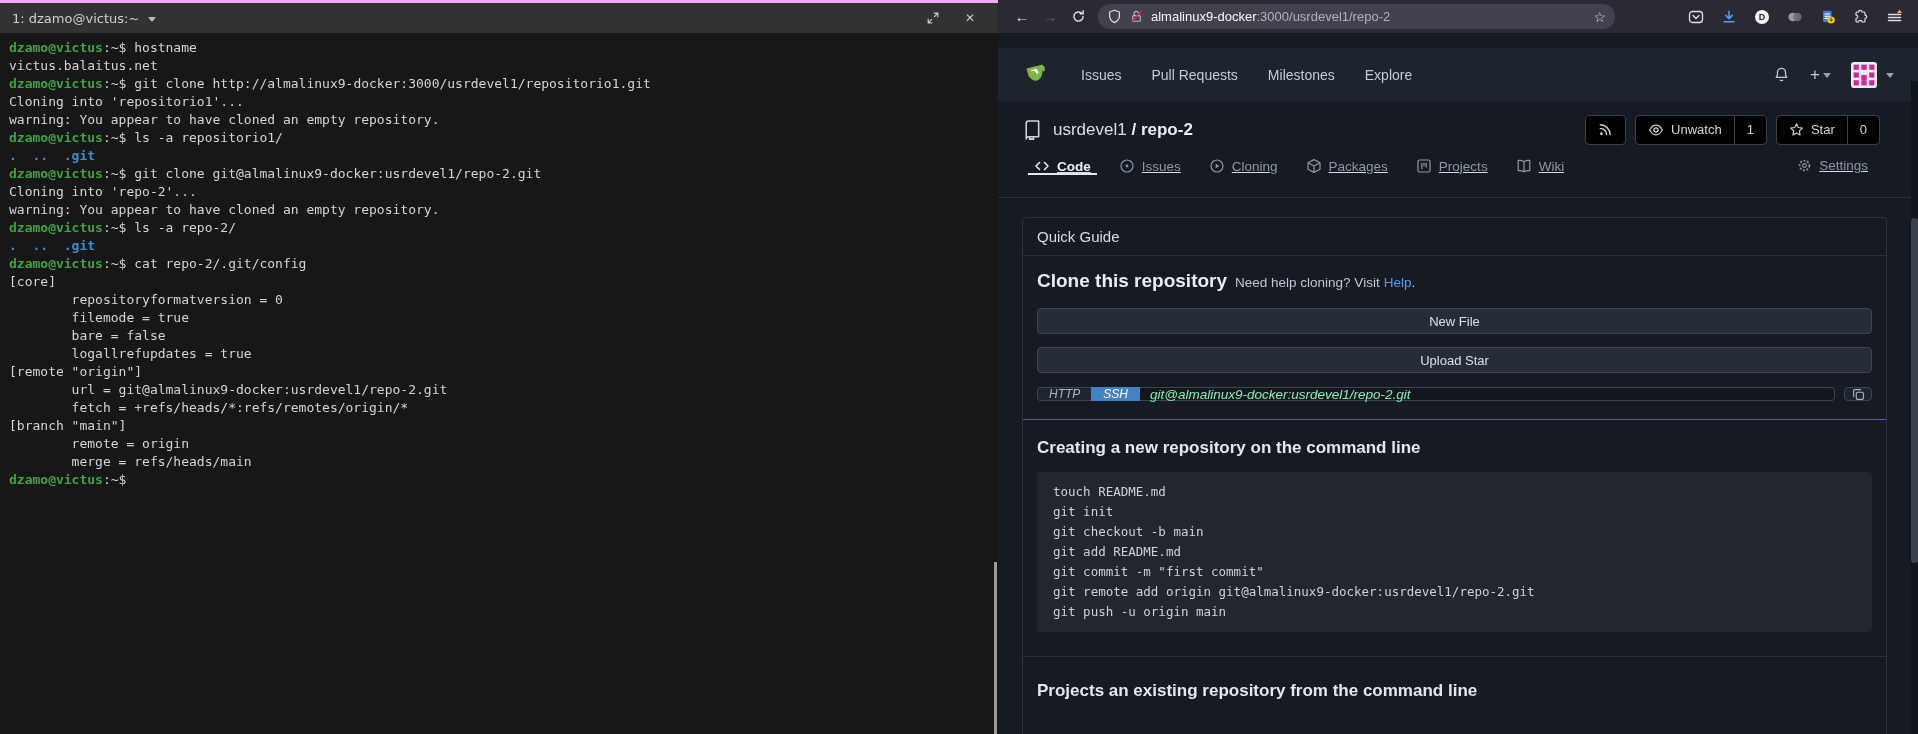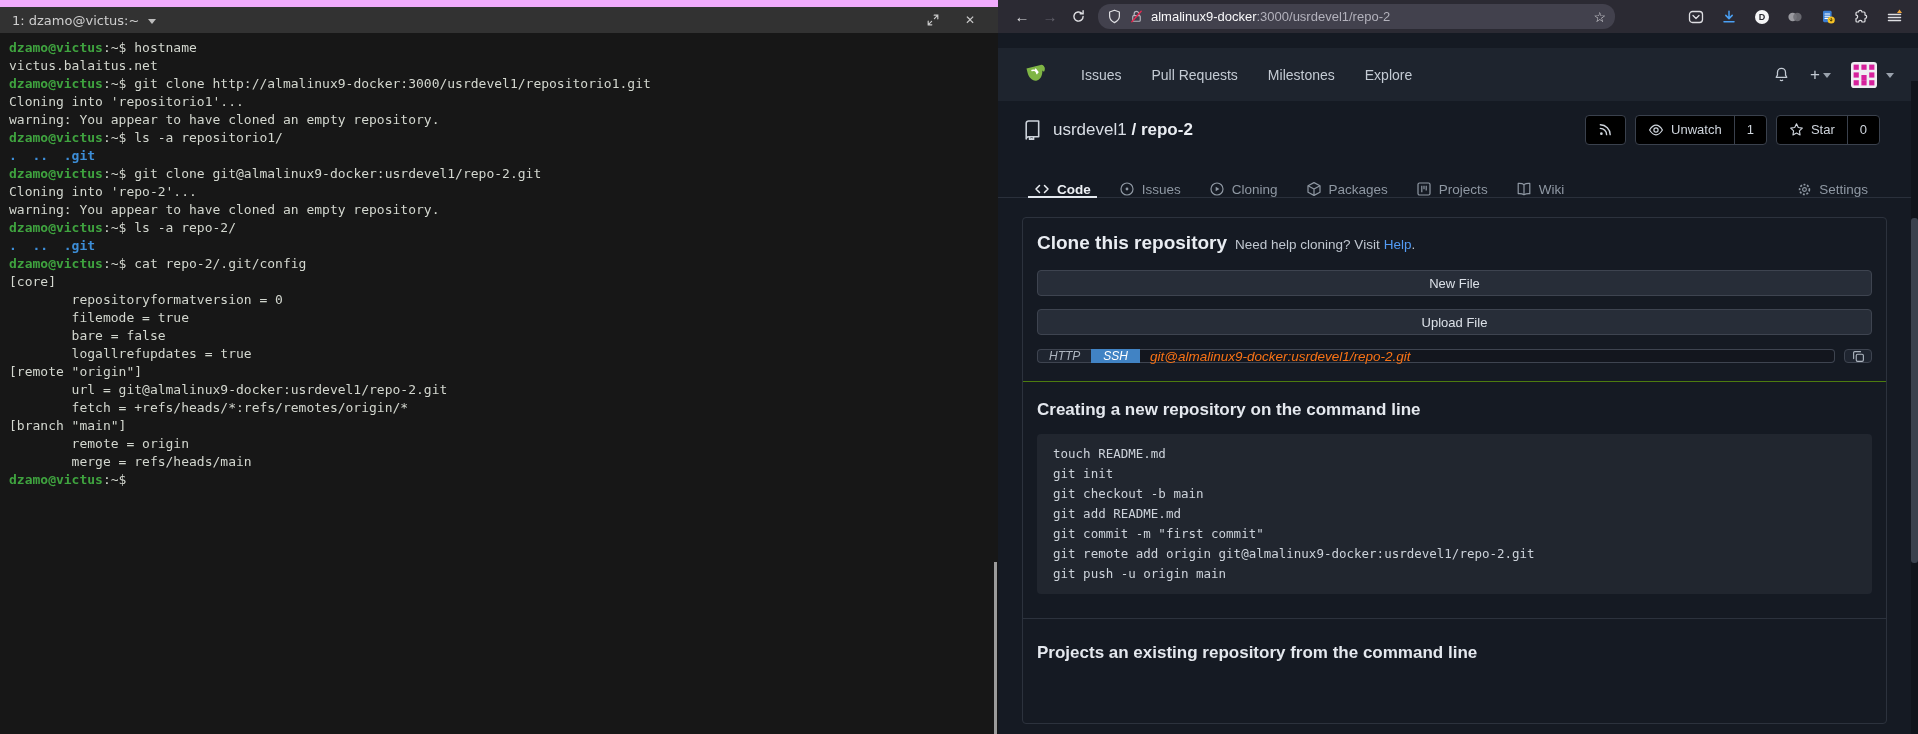--- a/index.html
+++ b/index.html
@@ -1,21 +1,21 @@
 <!DOCTYPE html>
 <html><head>
 <meta charset="utf-8">
 <style>
   * { margin:0; padding:0; box-sizing:border-box; }
   html,body { width:1918px; height:734px; overflow:hidden; background:#101014;
               font-family:"Liberation Sans", sans-serif; }
 
   
   .terminal { position:absolute; left:0; top:0; width:998px; height:734px; background:#171717; }
-  .term-titlebar { position:relative; height:33px; background:#323232; border-top:7px solid #f0abfc;
+  .term-titlebar { position:relative; height:33px; background:#323232; border-top:3px solid #f0abfc;
                    display:flex; align-items:center; padding:0 12px; }
   .term-title { color:#cfcfcf; font-size:13px; font-family:"DejaVu Sans", sans-serif; }
   .caret-down { width:0; height:0; border:4px solid transparent; border-top:5px solid #bdbdbd; margin-left:9px; margin-top:6px; }
   .term-controls { margin-left:auto; display:flex; align-items:center; gap:21px; margin-right:8px; }
   .tc-btn { color:#c9c9c9; font-size:12px; width:16px; height:16px; display:flex; align-items:center; justify-content:center; }
   .term-body { padding:6px 0 0 9px; font-family:"DejaVu Sans Mono", monospace;
                font-size:13px; line-height:18px; white-space:pre; }
   .term-line { height:18px; }
   .sg-f { color:#d3d7cf; }
   .sg-g { color:#3fa33f; font-weight:bold; }
@@ -50,21 +50,21 @@
   .repo-icon { color:#cdd3db; margin-right:10px; display:flex; }
   .repo-title { font-size:17px; color:#d9dee5; white-space:pre; }
   .repo-title .bold { font-weight:bold; color:#eaedf2; }
   .hdr-buttons { margin-left:auto; display:flex; align-items:center; gap:9px; }
   .g-btn { height:30px; background:#000000; border:1px solid #3a414d; border-radius:4px;
            display:flex; align-items:center; color:#cfd5dd; font-size:13px; }
   .g-btn .seg { padding:0 12px; display:flex; align-items:center; gap:7px; height:100%; }
   .g-btn .count { border-left:1px solid #3a414d; padding:0 12px; display:flex; align-items:center; height:100%; }
   .g-btn svg { color:#cfd5dd; }
 
-  .g-tabs { display:flex; align-items:flex-end; height:40px; padding:0 24px; border-bottom:1px solid #2a303b; }
+  .g-tabs { display:flex; align-items:flex-start; height:40px; padding:0 24px; border-bottom:1px solid #2a303b;text-decoration:underline; }
   .g-tab { display:flex; align-items:center; gap:7px; padding:0 12px; margin-right:4px;
            color:#8f98a3; font-size:13.5px; position:relative; }
   .g-tab.active { color:#edf0f4; font-weight:bold; }
   .g-tab.active::after { content:""; position:absolute; left:6px; right:6px; bottom:-1px; height:2px; background:#e3e8ee; }
   .g-tab-settings { margin-left:auto; margin-right:14px; }
 
   .g-content { padding:19px 31px 0 24px; }
   .panel { border:1px solid #2c323d; border-radius:4px; }
   .panel-header { padding:10px 14px; border-bottom:1px solid #2c323d; font-size:15px; color:#d8dde4; }
   .sec1 { padding:14px 14px 18px; }
@@ -73,21 +73,21 @@
   .clone-help { font-size:13.5px; color:#c0c7d0; margin-left:8px; }
   .clone-help-link { color:#539bf5; margin-left:4px; }
   .wide-btn { margin-top:13px; height:26px; width:100%; background:#272d38; border:1px solid #3e4450;
               border-radius:4px; color:#dbe0e7; font-size:13px; display:flex; align-items:center; justify-content:center; }
   .wide-btn.first { margin-top:16px; }
   .clone-row { margin-top:14px; display:flex; height:14px;font-style:italic; }
   .proto-btn { padding:0 11px; font-size:12px; display:flex; align-items:center; border:1px solid #3e4450; }
   .proto-http { background:#1f2530; color:#aeb6c0; border-radius:4px 0 0 4px; border-right:none; }
   .proto-ssh { background:#4183c4; color:#ffffff; border-color:#4183c4; }
   .clone-input { flex:1; background:#13161e; border:1px solid #3e4450; border-left:none;
-                 border-radius:0 4px 4px 0; color:#f97316; font-size:13.5px; padding:0 10px;
+                 border-radius:0 4px 4px 0; color:#86efac; font-size:13.5px; padding:0 10px;
                  display:flex; align-items:center; }
   .copy-btn { width:28px; margin-left:9px; border:1px solid #3e4450; border-radius:4px; background:#1f2530;
               color:#aeb6c0; display:flex; align-items:center; justify-content:center; }
   .sec2 { padding:18px 14px 24px; border-top:1px solid #4d7c0f; }
   .sec-heading { font-size:17px; font-weight:bold; color:#e4e8ee; }
   .codeblock { margin-top:14px; background:#21262f; border-radius:4px; padding:10px 16px;
                font-family:"DejaVu Sans Mono", monospace; font-size:12.5px; line-height:20px;
                color:#ccd2da; white-space:pre; }
   .code-line { height:20px; }
   .sec3 { padding:24px 14px 60px; border-top:1px solid #2c323d; }
@@ -302,28 +302,29 @@
         <svg width="15" height="15" viewBox="0 0 16 16" fill="none" stroke="currentColor">
           <circle cx="8" cy="8" r="5.2" stroke-width="1.8" stroke-dasharray="2.1 1.7"></circle>
             <circle cx="8" cy="8" r="2" stroke-width="1.2"></circle>
         </svg>
         <span>Settings</span>
       </span>
     </div>
 
     <div class="g-content">
       <div class="panel">
+        <div class="panel-header">Quick Guide</div>
 
         <div class="sec1">
           <div class="clone-title-row">
             <span class="clone-title">Clone this repository</span>
             <span class="clone-help"><span>Need help cloning? Visit</span><span class="clone-help-link">Help</span><span>.</span></span>
           </div>
           <div class="wide-btn first">New File</div>
-          <div class="wide-btn">Upload File</div>
+          <div class="wide-btn">Upload Star</div>
           <div class="clone-row">
             <span class="proto-btn proto-http">HTTP</span>
             <span class="proto-btn proto-ssh">SSH</span>
             <span class="clone-input">git@almalinux9-docker:usrdevel1/repo-2.git</span>
             <span class="copy-btn">
               <svg width="15" height="15" viewBox="0 0 16 16" fill="none" stroke="currentColor" stroke-width="1.2" stroke-linecap="round">
                 <rect x="5.6" y="5.6" width="7.6" height="7.6" rx="1.4"></rect>
                   <path d="M2.8 10.2 V4 a1.2 1.2 0 0 1 1.2 -1.2 h6.2"></path>
               </svg>
             </span>

